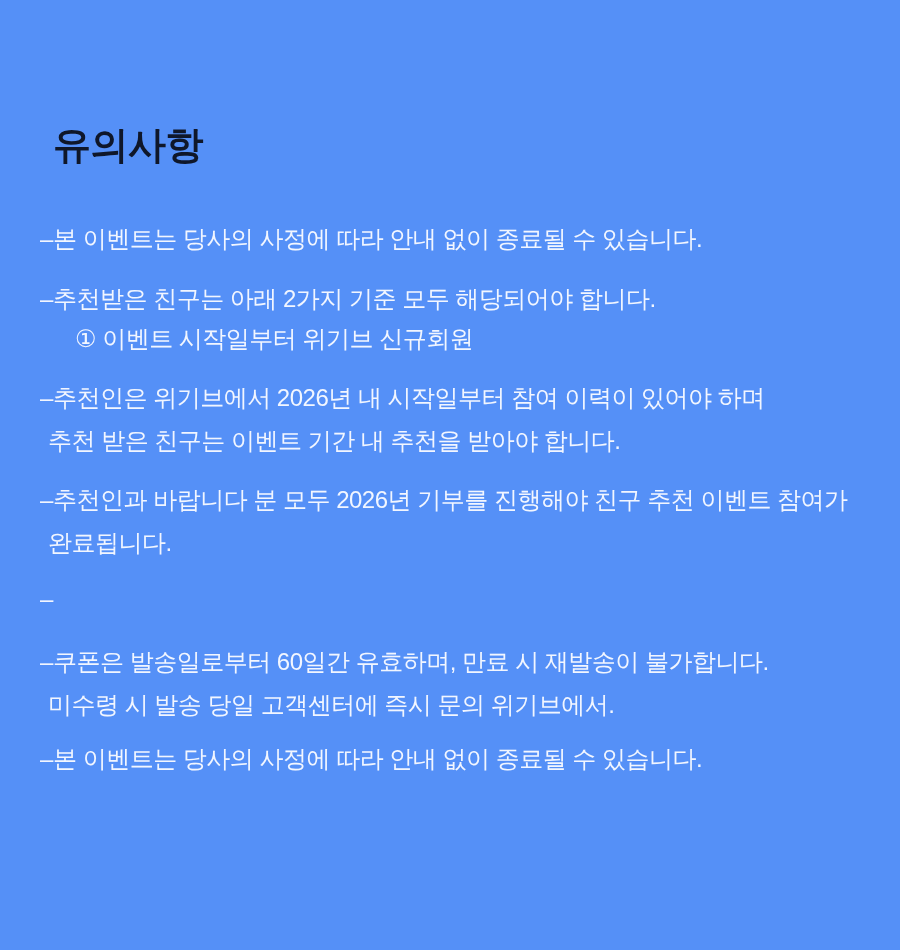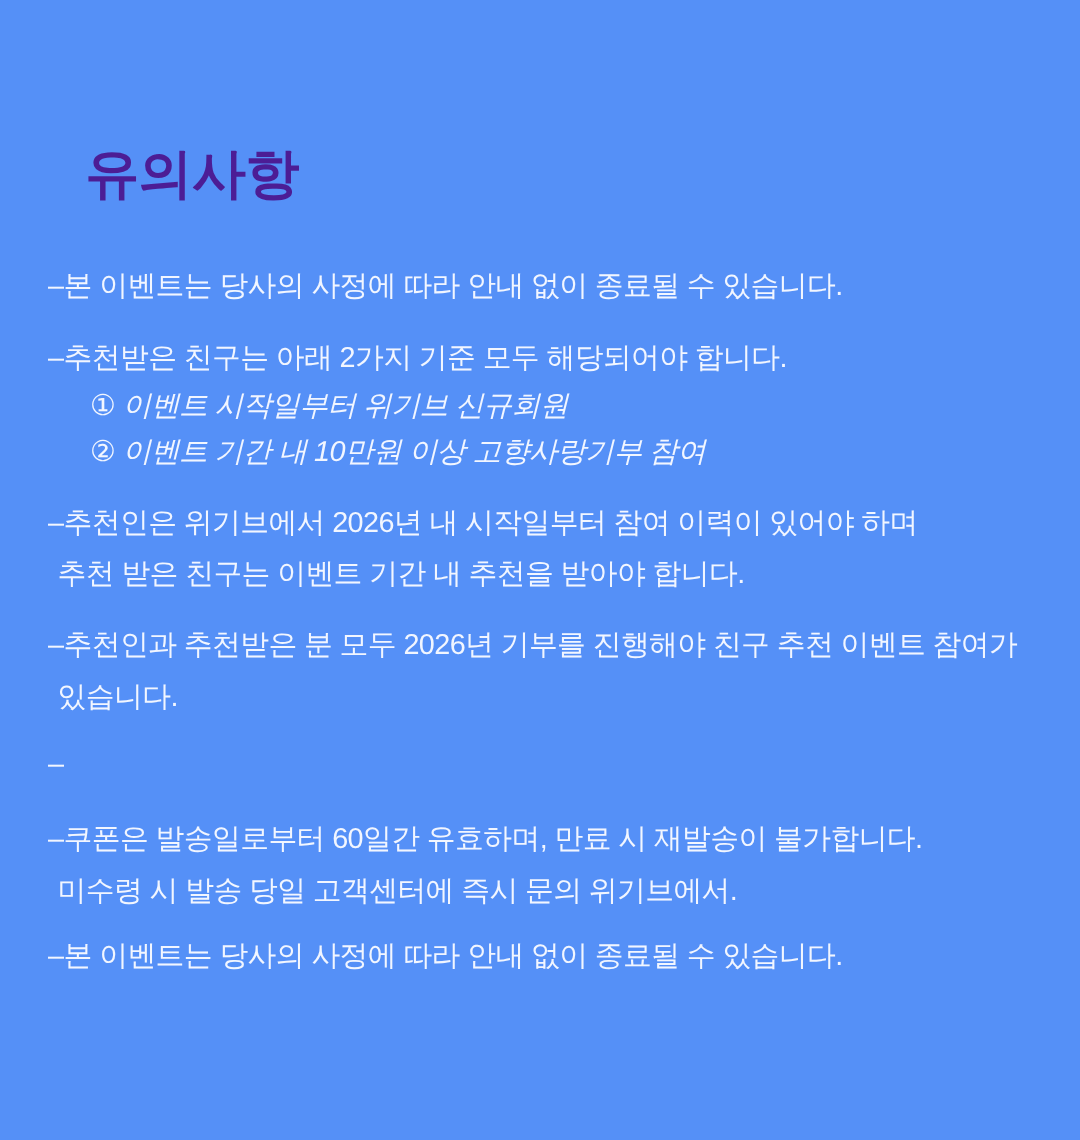--- a/index.html
+++ b/index.html
@@ -11,26 +11,26 @@
   .page {
     width: 900px;
     height: 950px;
     background: #5590F7;
     position: relative;
   }
   .content {
     padding: 122px 30px 0 40px;
   }
   .title {
-    color: #4c1d95;
-    font-size: 45px;
+    color: #0f172a;
+    font-size: 38px;
     font-weight: bold;
     letter-spacing: -0.5px;
     line-height: 46px;
-    margin-left: 31px;
+    margin-left: 13px;
   }
   .notice-list {
     margin-top: 0;
   }
   .line {
     color: #F2F6FF;
     font-size: 24px;
     letter-spacing: -0.5px;
     line-height: 26px;
     white-space: nowrap;
@@ -40,21 +40,21 @@
   .dash {
     display: inline-block;
     width: 13px;
     flex: 0 0 auto;
     color: #F2F6FF;
   }
   .txt { display: inline-block; }
   
   .cont { padding-left: 8px; }
   
-  .sub { padding-left: 35px; font-style: italic; }
+  .sub { padding-left: 35px; }
   
   .m58 { margin-top: 58px; }
   .m34 { margin-top: 34px; }
   .m33 { margin-top: 33px; }
   .m37 { margin-top: 37px; }
   .m30 { margin-top: 30px; }
   .m28 { margin-top: 28px; }
   .m17 { margin-top: 17px; align-items: center; }
   .m14 { margin-top: 14px; }
   .m12 { margin-top: 12px; }
@@ -74,38 +74,35 @@
         <span class="txt">본 이벤트는 당사의 사정에 따라 안내 없이 종료될 수 있습니다.</span>
       </div>
 
       <div class="line m34">
         <span class="dash">–</span>
         <span class="txt">추천받은 친구는 아래 2가지 기준 모두 해당되어야 합니다.</span>
       </div>
       <div class="line sub m14">
         <span class="txt">① 이벤트 시작일부터 위기브 신규회원</span>
       </div>
-      <div class="line sub m12">
-        <span class="txt">② 이벤트 기간 내 10만원 이상 고향사랑기부 참여</span>
-      </div>
 
       <div class="line m33">
         <span class="dash">–</span>
         <span class="txt">추천인은 위기브에서 2026년 내 시작일부터 참여 이력이 있어야 하며</span>
       </div>
       <div class="line cont m17">
         <span class="txt">추천 받은 친구는 이벤트 기간 내 추천을 받아야 합니다.</span>
       </div>
 
       <div class="line m33">
         <span class="dash">–</span>
-        <span class="txt">추천인과 추천받은 분 모두 2026년 기부를 진행해야 친구 추천 이벤트 참여가</span>
+        <span class="txt">추천인과 바랍니다 분 모두 2026년 기부를 진행해야 친구 추천 이벤트 참여가</span>
       </div>
       <div class="line cont m17">
-        <span class="txt">있습니다.</span>
+        <span class="txt">완료됩니다.</span>
       </div>
 
       <div class="line m30">
         <span class="dash">–</span>
       </div>
 
       <div class="line m37">
         <span class="dash">–</span>
         <span class="txt">쿠폰은 발송일로부터 60일간 유효하며, 만료 시 재발송이 불가합니다.</span>
       </div>

